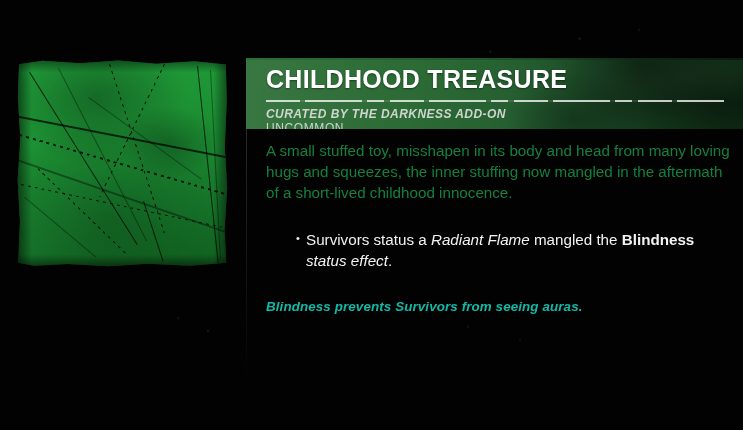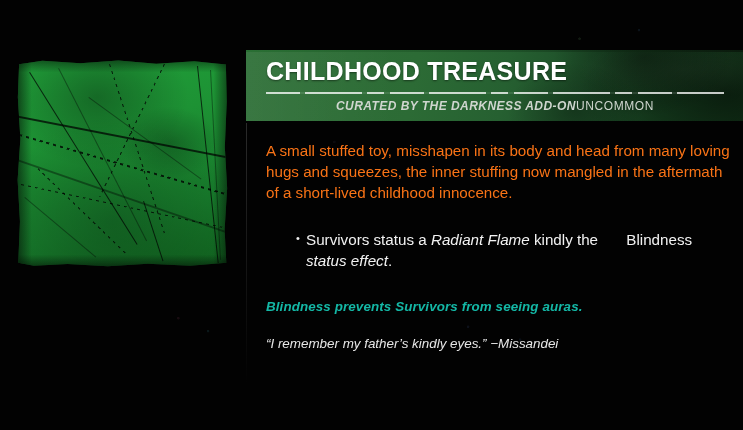--- a/index.html
+++ b/index.html
@@ -94,21 +94,21 @@
     top: 73px;
     width: 1px;
     height: 263px;
     background: linear-gradient(to bottom, rgba(255,255,255,.16), rgba(255,255,255,.05) 70%, rgba(255,255,255,0));
   }
 
   
   .banner {
     position: absolute;
     left: 0;
-    top: 0;
+    top: 8px;
     width: 497px;
     height: 71px;
     overflow: hidden;
     background:
       linear-gradient(100deg, #2f7038 0%, #2c6b35 34%, #266031 52%, #1d4d28 68%, #16401f 84%, #123519 100%);
   }
   .banner .smoke {
     position: absolute;
     inset: 0;
     background:
@@ -147,22 +147,23 @@
         rgba(255,255,255,.85) 39px 96px, rgba(255,255,255,.1) 96px 101px,
         rgba(255,255,255,.85) 101px 118px, rgba(255,255,255,.12) 118px 124px);
     opacity: .9;
   }
   .subrow {
     position: absolute;
     left: 20px;
     top: 49px;
     width: 458px;
     display: flex;
-    justify-content: center;
+    justify-content: flex-end;
     align-items: baseline;
+    flex-direction: column;
   }
   .curated {
     color: #cfd6cf;
     font-size: 12px;
     font-weight: bold;
     font-style: italic;
     letter-spacing: .45px;
   }
   .rarity {
     color: #cfd6cf;
@@ -172,21 +173,21 @@
 
   
   .body {
     position: absolute;
     left: 20px;
     top: 90px;
     width: 468px;
   }
   .desc {
     margin: 0;
-    color: #f97316;
+    color: #15803d;
     font-size: 15.2px;
     line-height: 21px;
   }
   .bullets {
     margin: 26px 0 0 0;
     padding: 0;
     list-style: none;
   }
   .bullets li {
     position: relative;
@@ -198,21 +199,21 @@
   }
   .bullets li::before {
     content: "\2022";
     position: absolute;
     left: 0;
     top: -1px;
     font-size: 11px;
     color: #f2f2f2;
   }
   .bullets em { font-style: italic; margin-top: 16px; }
-  .bullets strong { font-weight: normal; margin-left: 24px; }
+  .bullets strong { font-weight: bold; }
   .status-note {
     margin: 28px 0 0 0;
     color: #14b8a6;
     font-size: 13.4px;
     font-style: italic;
     font-weight: bold;
     letter-spacing: .1px;
   }
   .flavour {
     margin: 22px 0 0 0;
@@ -264,21 +265,20 @@
         <span class="curated">CURATED BY THE DARKNESS ADD-ON</span>
         <span class="rarity">UNCOMMON</span>
       </div>
     </div>
 
     <div class="body">
 
       <p class="desc">A small stuffed toy, misshapen in its body and head from many loving hugs and squeezes, the inner stuffing now mangled in the aftermath of a short-lived childhood innocence.</p>
 
       <ul class="bullets">
-        <li><span>Survivors status a </span><em>Radiant Flame</em><span> kindly the </span><strong>Blindness</strong><em> status effect</em><span>.</span></li>
+        <li><span>Survivors status a </span><em>Radiant Flame</em><span> mangled the </span><strong>Blindness</strong><em> status effect</em><span>.</span></li>
       </ul>
 
       <p class="status-note">Blindness prevents Survivors from seeing auras.</p>
 
-      <p class="flavour">“I remember my father’s kindly eyes.” −Missandei</p>
     </div>
   </div>
 </div>
 
 </body></html>

